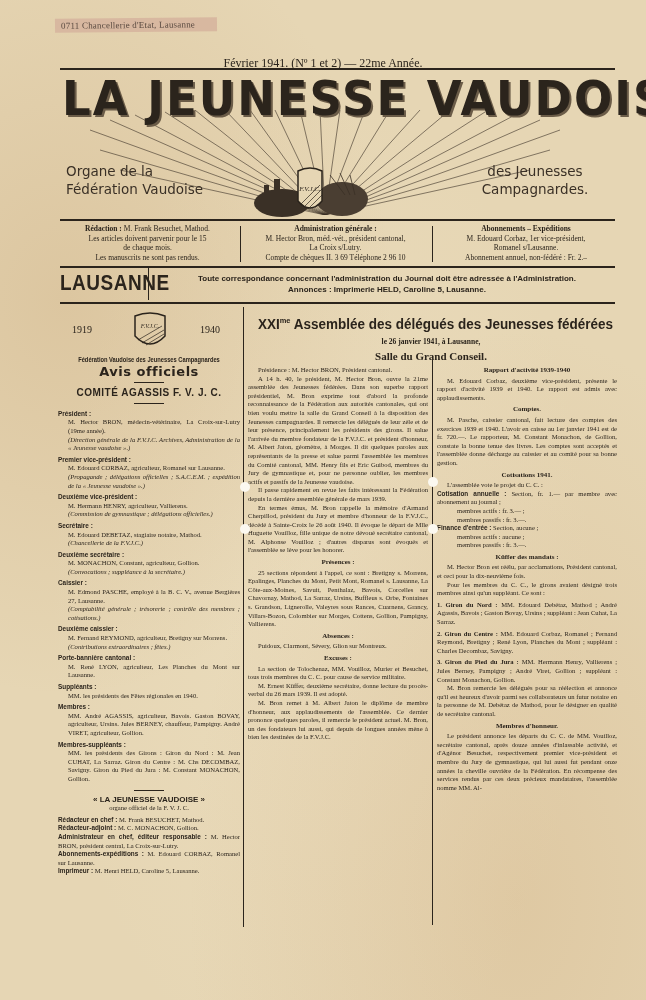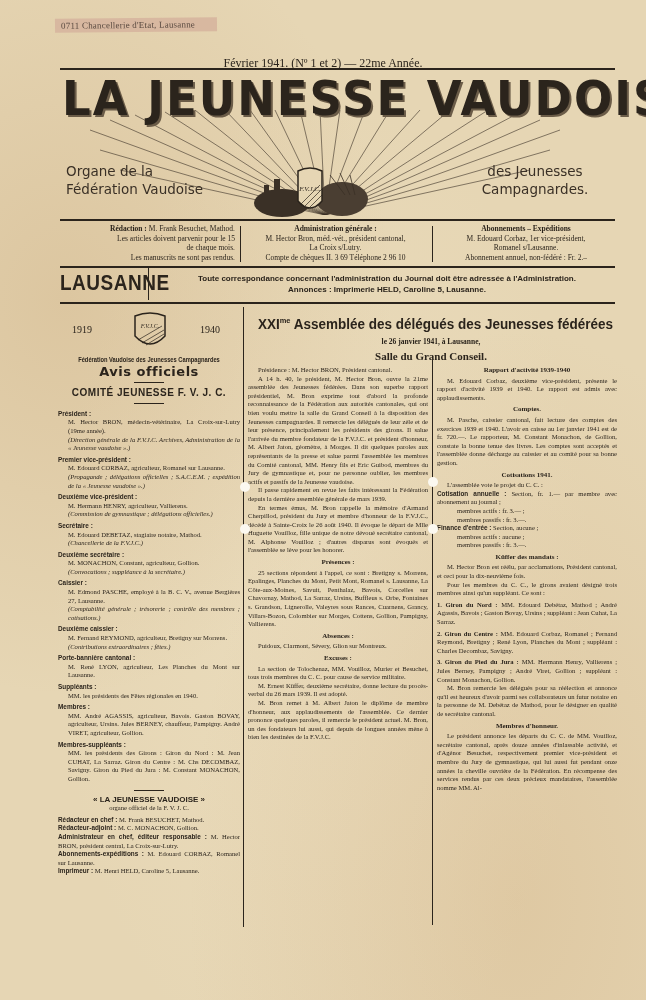--- a/index.html
+++ b/index.html
@@ -98,21 +98,21 @@
   <path d="M48 6 Q60 0 72 6 L72 36 Q60 50 48 36 Z" fill="#e6d6b4" stroke="#2b241c" stroke-width="1.5"></path>
   <g stroke="#2b241c" stroke-width="0.7">
       <line x1="50" y1="40" x2="70" y2="20"></line>
       <line x1="54" y1="42" x2="72" y2="24"></line>
       <line x1="58" y1="44" x2="72" y2="30"></line>
     </g>
   <text x="60" y="26" font-size="7" text-anchor="middle" font-style="italic" fill="#2b241c" font-family="Liberation Serif, serif">F.V.J.C.</text>
 </svg>
 <div class="abs rule" style="left:60px;top:219px;width:555px;height:2px;"></div>
 
-<div class="abs boxcol" style="left:60px;top:224px;width:175px;text-align:right;">
+<div class="abs boxcol" style="left:60px;top:224px;width:175px;">
   <div><b>Rédaction :</b> <span>M. Frank Besuchet, Mathod.</span></div>
   <div>Les articles doivent parvenir pour le 15</div>
   <div>de chaque mois.</div>
   <div>Les manuscrits ne sont pas rendus.</div>
 </div>
 <div class="abs vline" style="left:240px;top:226px;height:36px;"></div>
 <div class="abs boxcol" style="left:243px;top:224px;width:185px;">
   <div><b>Administration générale :</b></div>
   <div>M. Hector Bron, méd.-vét., président cantonal,</div>
   <div>La Croix s/Lutry.</div>
@@ -148,21 +148,21 @@
           <line x1="10" y1="31" x2="32" y2="18"></line>
           <line x1="14" y1="33" x2="32" y2="22"></line>
         </g>
       <text x="18" y="16" font-size="6" text-anchor="middle" font-style="italic" fill="#2b241c" font-family="Liberation Serif, serif">F.V.J.C.</text>
     </svg>
     <span style="position:absolute;left:142px;top:14px;font-size:10px;">1940</span>
   </div>
   <div class="fed" style="margin-top:6px;">Fédération Vaudoise des Jeunesses Campagnardes</div>
   <div class="avis" style="margin-top:3px;">Avis officiels</div>
   <div class="shortrule" style="margin-top:6px;"></div>
-  <div class="comite" style="margin-top:6px;">COMITÉ JEUNESSE F. V. J. C.</div>
+  <div class="comite" style="margin-top:6px;">COMITÉ AGASSIS F. V. J. C.</div>
   <div class="shortrule" style="margin:5px auto 6px;"></div>
 
   <div class="entry">
       <div class="lbl">Président :</div>
       <p class="pad">M. Hector BRON, médecin-vétérinaire, La Croix-sur-Lutry (19me année).</p>
       <p class="ital">(Direction générale de la F.V.J.C. Archives, Administration de la « Jeunesse vaudoise ».)</p>
     </div>
   <div class="entry">
       <div class="lbl">Premier vice-président :</div>
       <p class="pad">M. Edouard CORBAZ, agriculteur, Romanel sur Lausanne.</p>

